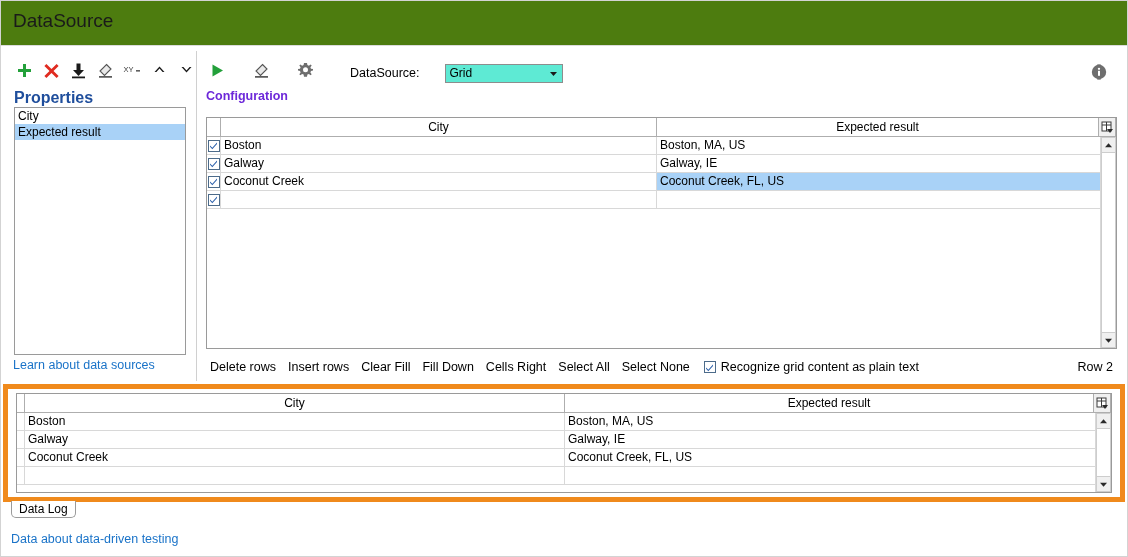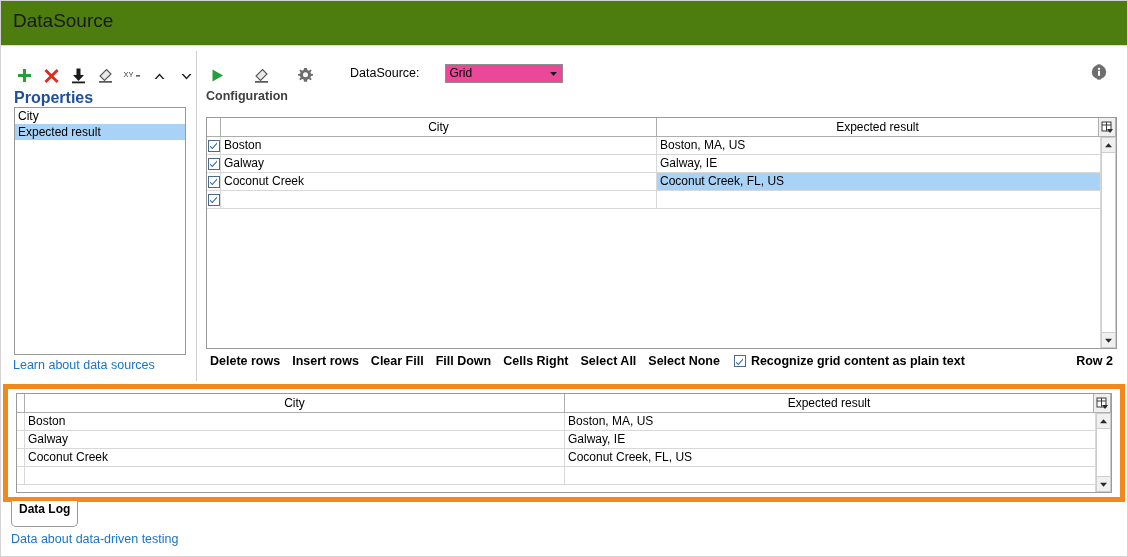--- a/index.html
+++ b/index.html
@@ -44,21 +44,21 @@
   .toolbar-left {
     position: absolute;
     left: 12px; top: 14px;
     height: 24px;
     display: flex;
     align-items: center;
     gap: 5px;
   }
   .tb-btn {
     width: 22px; height: 22px;
-    display: flex; align-items: flex-end; justify-content: center;
+    display: flex; align-items: flex-start; justify-content: center;
     cursor: default;
   }
   .panel-head {
     position: absolute;
     left: 13px; top: 42px;
     font-size: 16px;
     font-weight: bold;
     color: #1f4e9c;
   }
   .listbox {
@@ -112,40 +112,40 @@
   }
   .ds-label {
     font-size: 12.5px;
     margin-left: 12px;
     color: #000;
   }
   .combo {
     position: relative;
     width: 118px; height: 19px;
     border: 1px solid #8d8d8d;
-    background: #ec4899;
+    background: #5eead4;
     display: flex; align-items: center;
     margin-left: 4px;
   }
   .combo .val {
     font-size: 12px;
     padding-left: 3px;
     flex: 1;
     white-space: nowrap;
   }
   .combo .arrow {
     width: 17px; height: 17px;
     display: flex; align-items: center; justify-content: center;
   }
   .cfg-head {
     position: absolute;
     left: 2px; top: 42px;
     font-size: 12.5px;
     font-weight: bold;
-    color: #404040;
+    color: #6d28d9;
   }
   .info-icon {
     position: absolute;
     right: 10px; top: 16px;
     width: 18px; height: 18px;
   }
 
   
   .grid-wrap {
     position: absolute;
@@ -241,23 +241,22 @@
     border-left: 1px solid #cdcdcd;
     border-right: 1px solid #cdcdcd;
   }
 
   
   .grid-cmds {
     position: absolute;
     left: 6px; top: 307px;
     width: 905px; height: 20px;
     display: flex;
-    align-items: flex-start;
+    align-items: flex-end;
     font-size: 12.5px;
-    font-weight: bold;
   }
   .cmd { margin-right: 12px; white-space: nowrap; cursor: default; }
   .chk-inline { display: flex; align-items: center; gap: 5px; margin-left: 2px; }
   .rowlabel { margin-left: auto; margin-right: 2px; white-space: nowrap; }
 
   .checkbox {
     width: 12px; height: 12px;
     border: 1px solid #4c6b8a;
     background: #ffffff;
     display: inline-flex;
@@ -324,30 +323,29 @@
     padding-left: 3px;
     font-size: 12px;
     line-height: 17px;
     white-space: nowrap; overflow: hidden;
   }
 
   
   .tab {
     position: absolute;
     left: 10px; top: 500px;
-    height: 26px;
+    height: 17px;
     padding: 0 7px;
     line-height: 16px;
     font-size: 12px;
     border: 1px solid #9a9a9a;
     border-top: none;
     border-radius: 0 0 5px 5px;
     background: #ffffff;
     cursor: default;
-    font-weight: bold;
   }
   .link-ddt {
     position: absolute;
     left: 10px; top: 531px;
   }
 </style>
 </head>
 <body>
 
 <div id="root">

